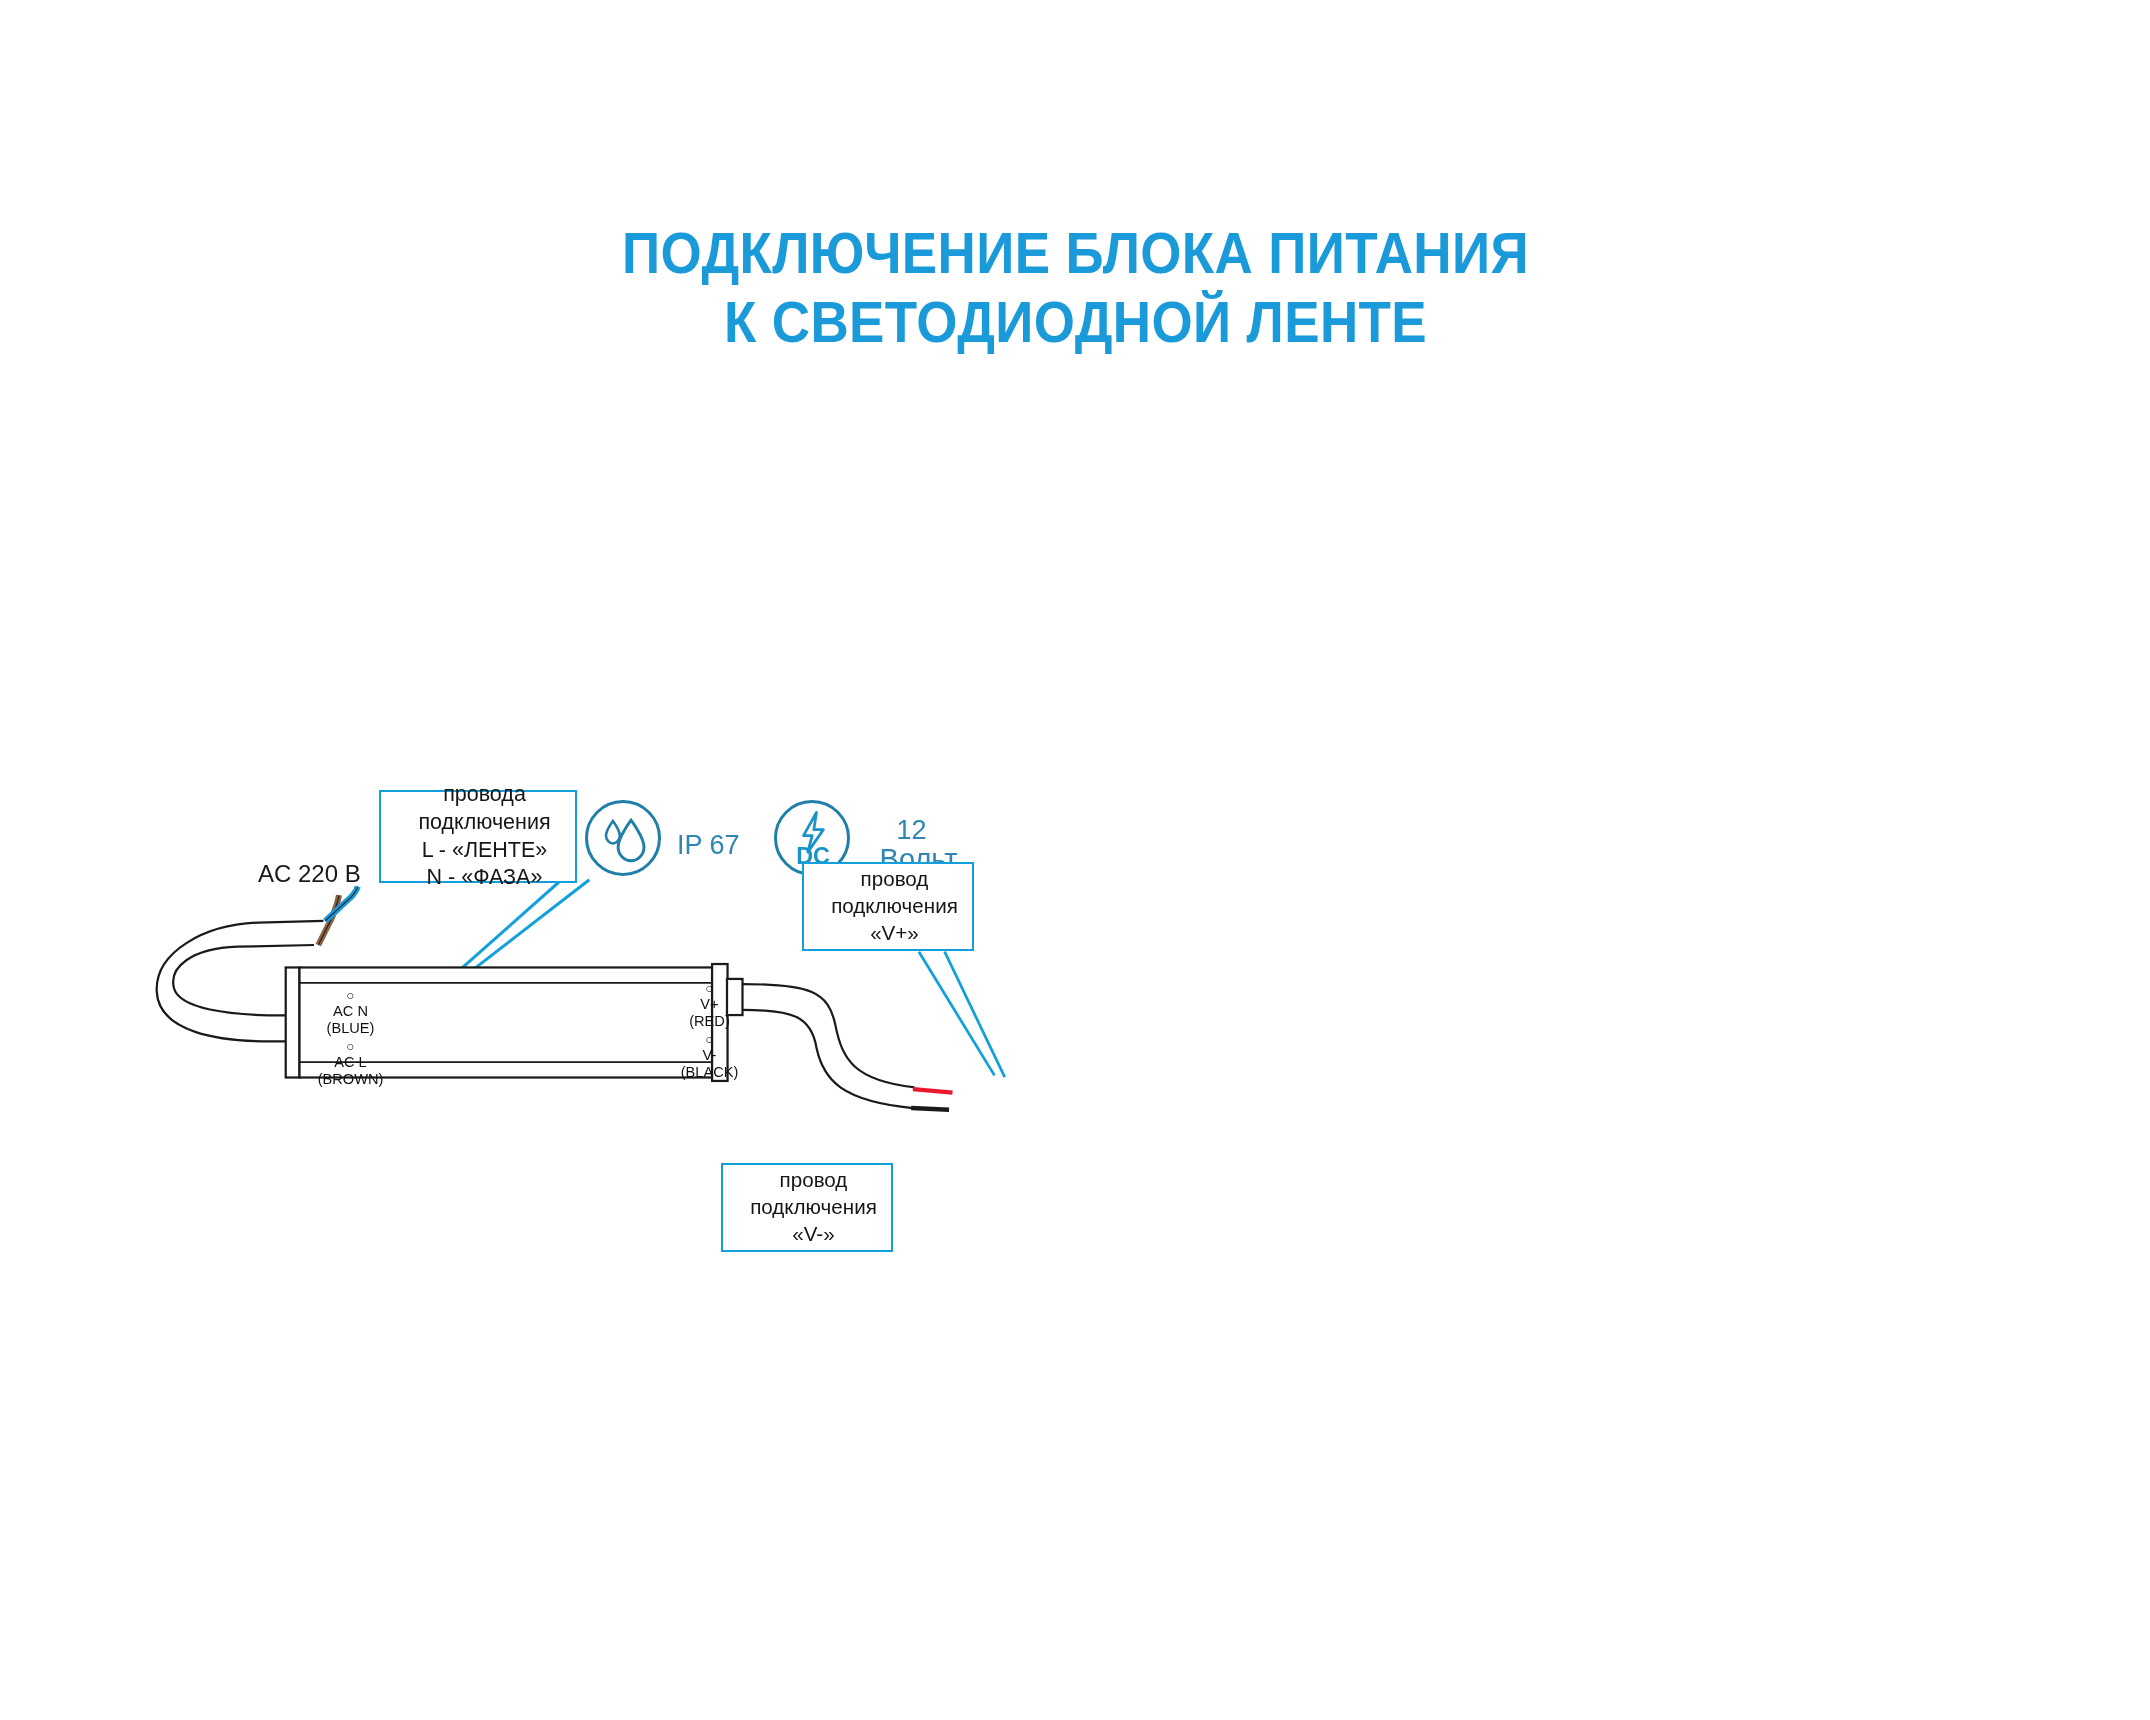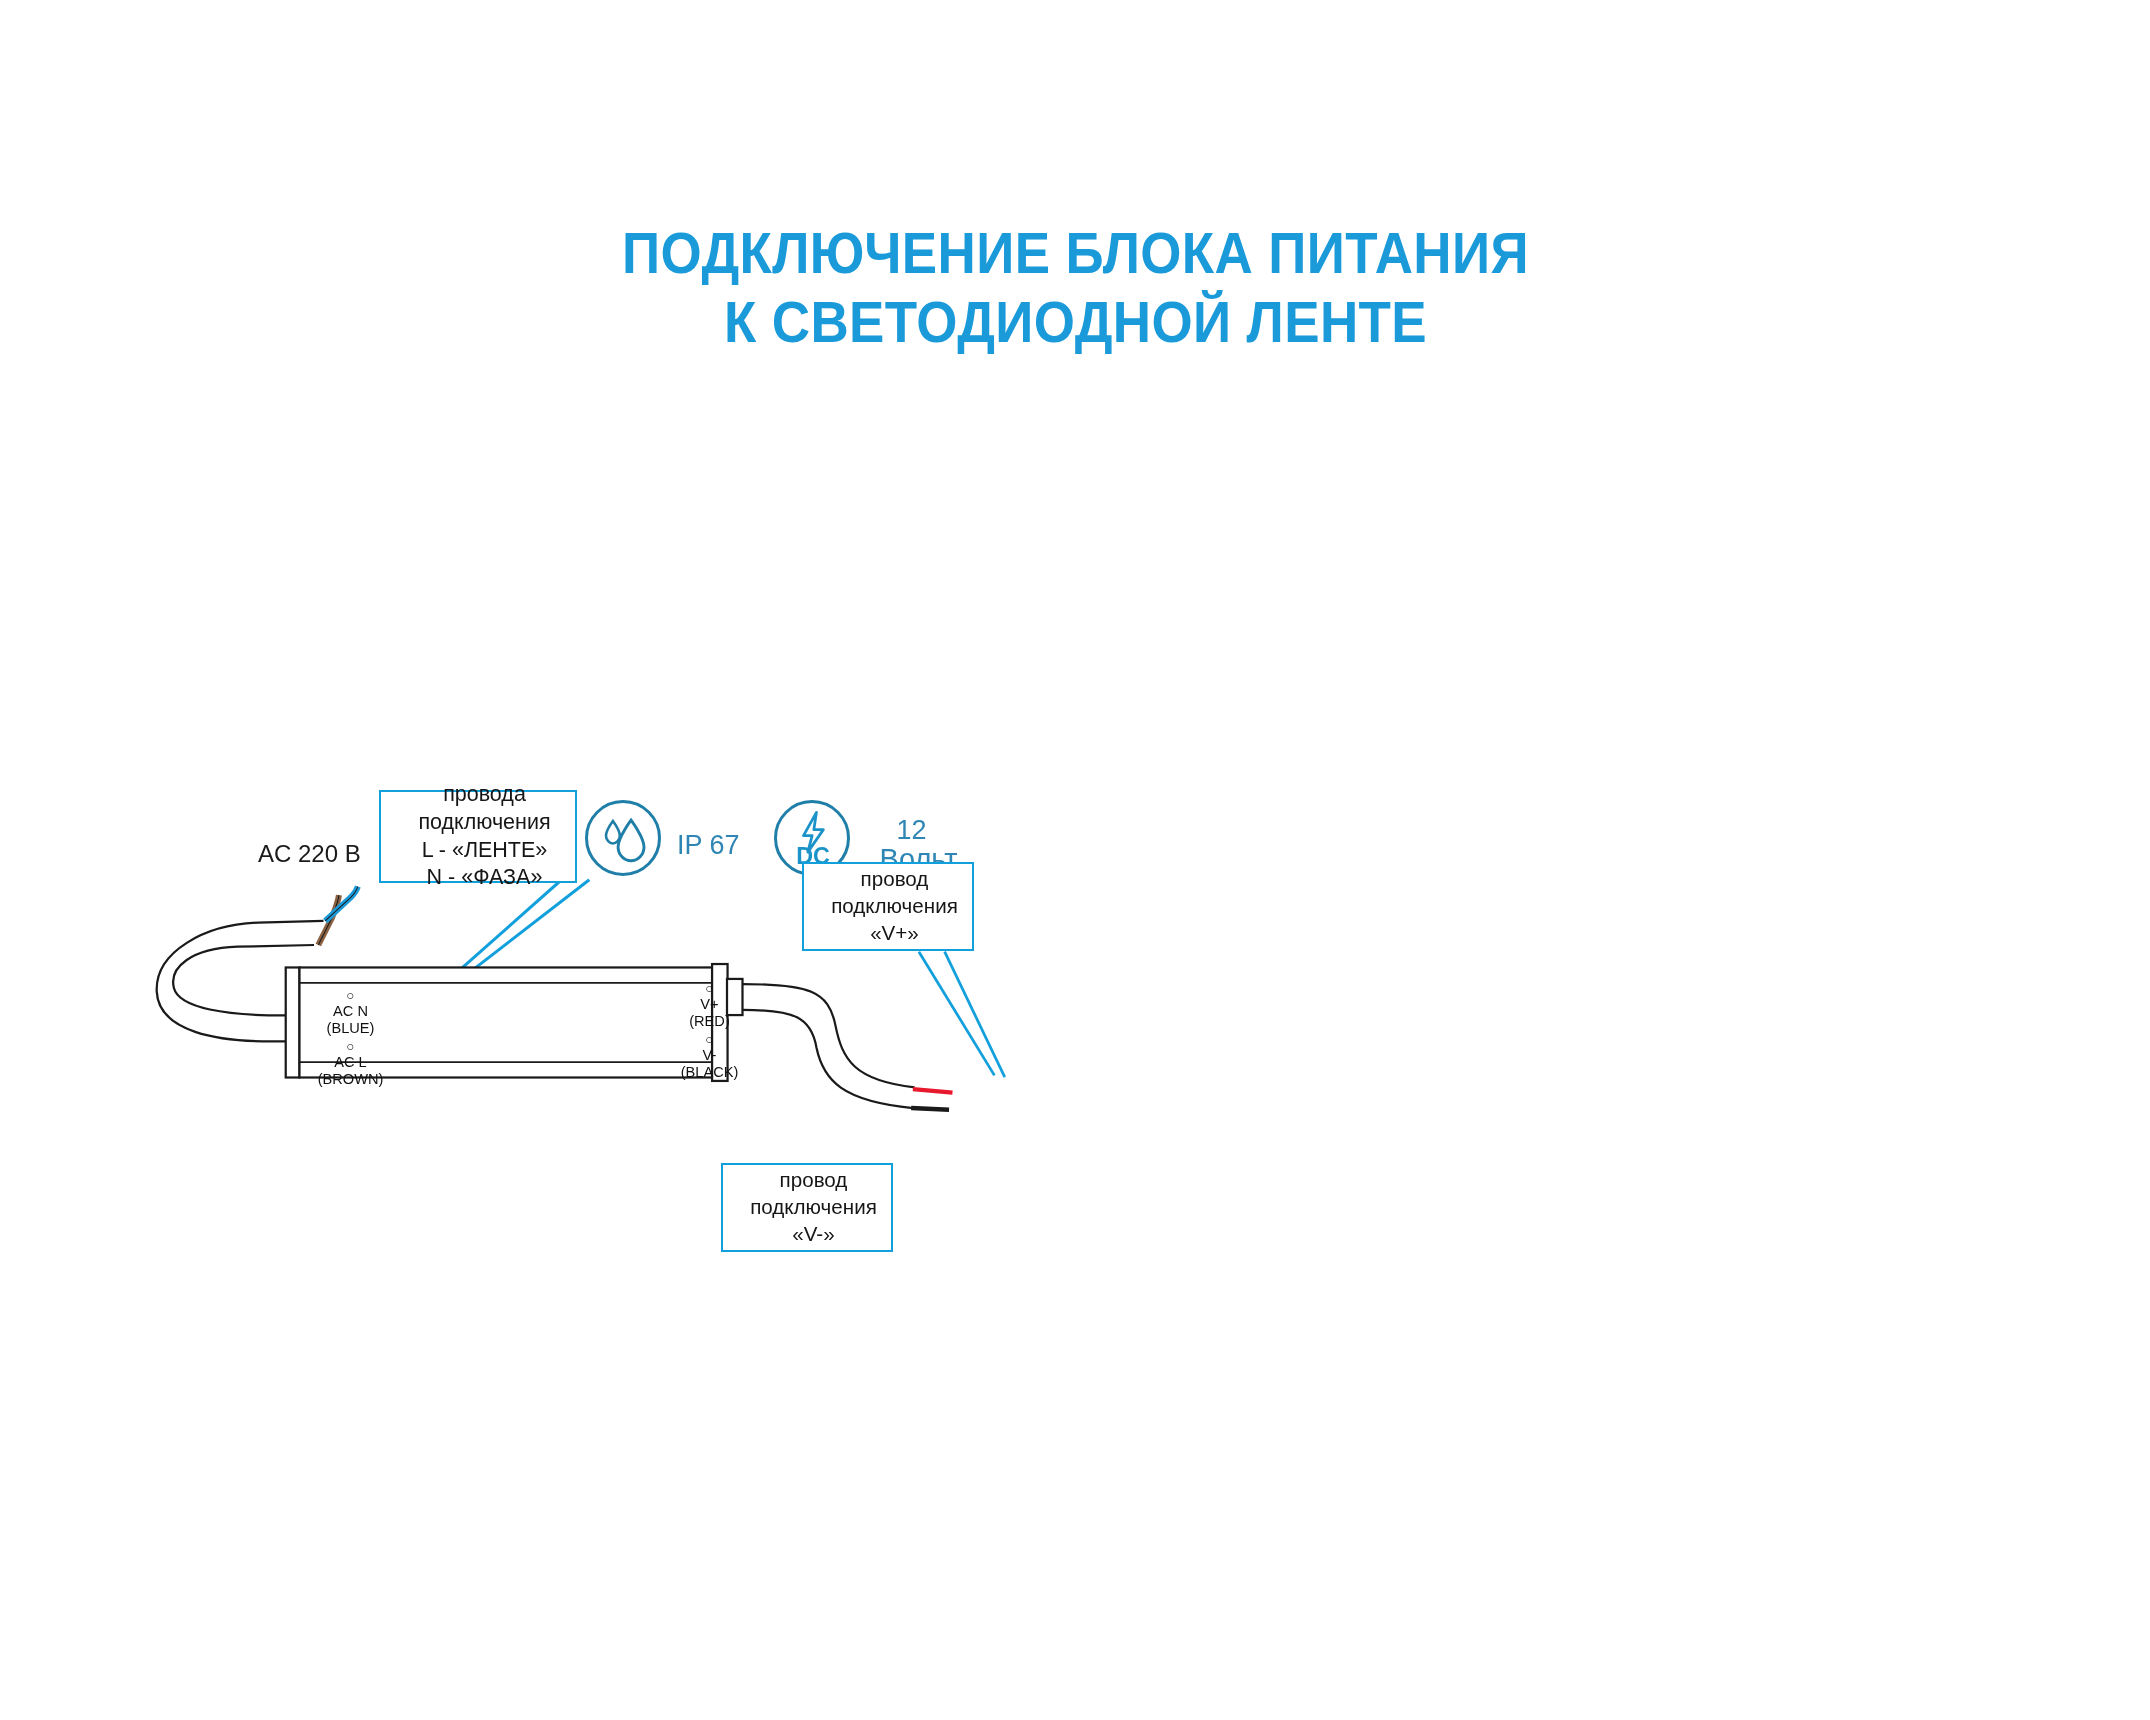--- a/index.html
+++ b/index.html
@@ -82,21 +82,21 @@
   <div id="title" class="abs">
     <span class="tline">ПОДКЛЮЧЕНИЕ БЛОКА ПИТАНИЯ</span>
     <span class="tline">К СВЕТОДИОДНОЙ ЛЕНТЕ</span>
   </div>
 
   <svg class="abs" style="left:370px; top:878px; width:258px; height:172px;" viewBox="0 0 300 200" width="258" height="172">
     <path d="M225,0 L92,118" stroke="#12a0dd" stroke-width="3.5" fill="none"></path>
     <path d="M255,2 L100,122" stroke="#12a0dd" stroke-width="3.5" fill="none"></path>
   </svg>
 
-  <div class="abs blk" style="left:258px; top:840px; font-size:24px;">AC 220 В</div>
+  <div class="abs blk" style="left:258px; top:860px; font-size:24px;">AC 220 В</div>
 
   <div class="abs cbox" style="left:379px; top:790px; width:198px; height:93px; font-size:21.5px;">
     <div>
       <div>провода</div>
       <div>подключения</div>
       <div>L - «ЛЕНТЕ»</div>
       <div>N - «ФАЗА»</div>
     </div>
   </div>
 

